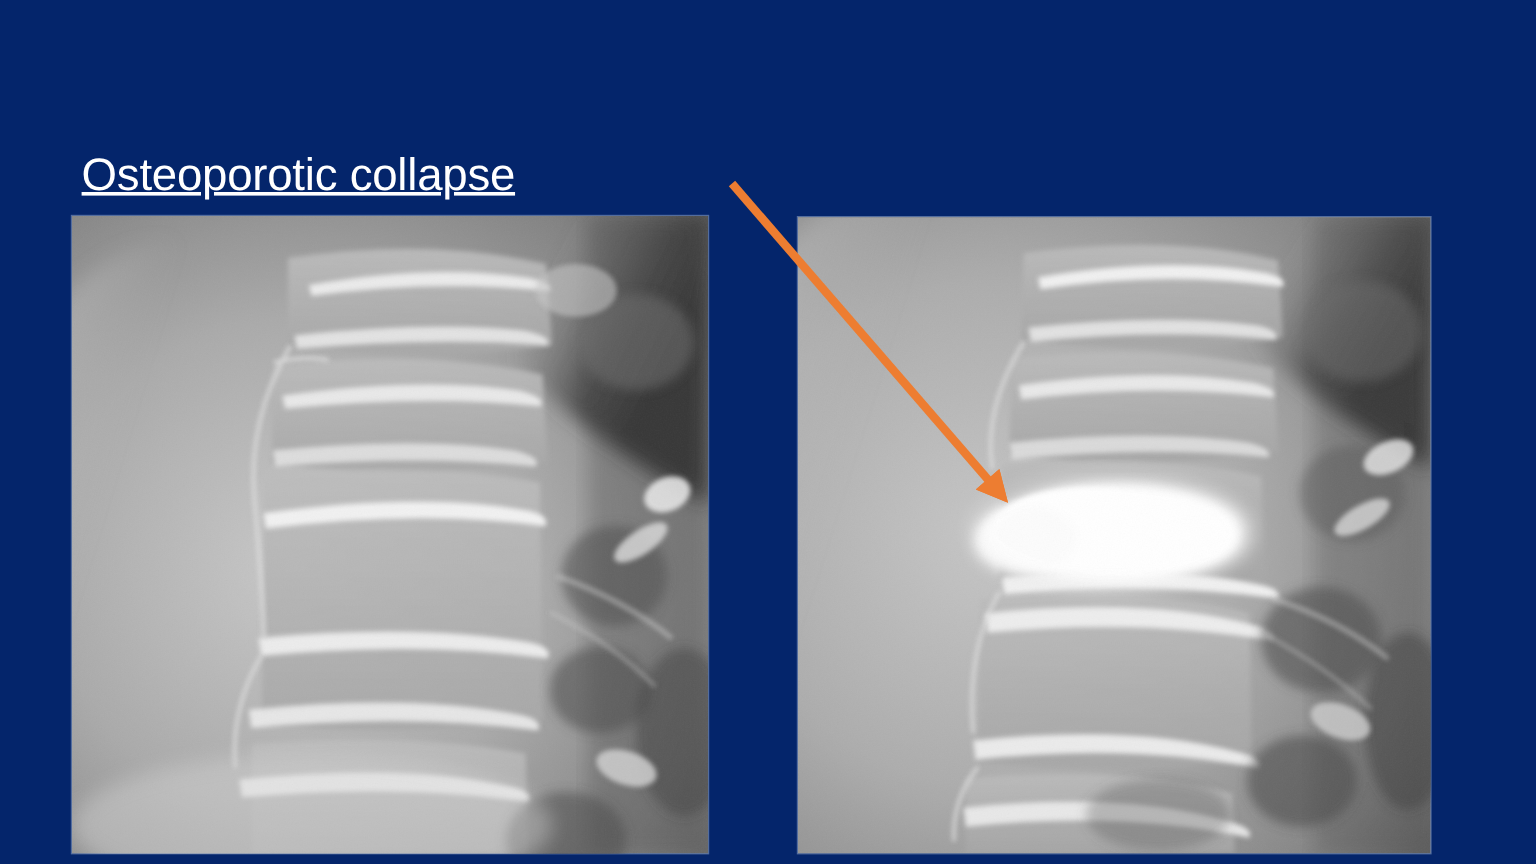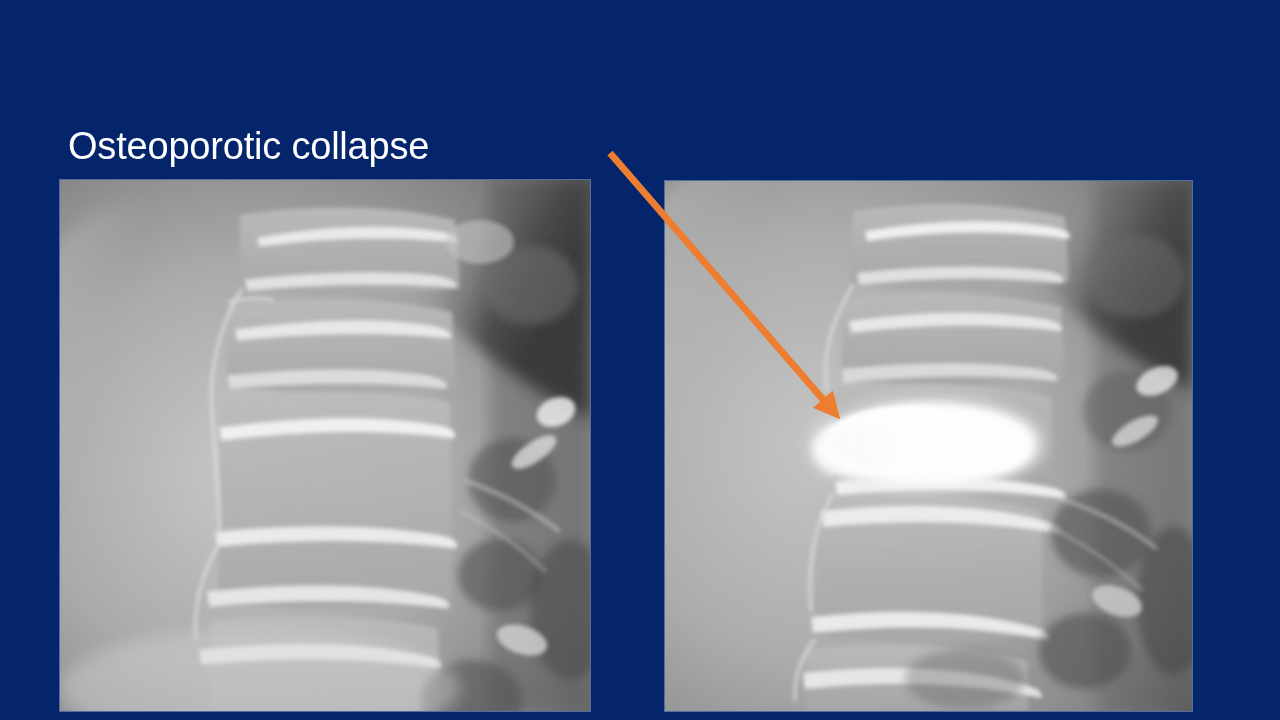--- a/index.html
+++ b/index.html
@@ -27,21 +27,21 @@
     left: 68px;
     top: 24px;
     width: 800px;
     color: #FFFFFF;
     font-size: 38px;
     line-height: 49px;
     font-weight: 400;
     letter-spacing: -0.2px;
     white-space: pre;
   }
-  .title-line { display: block; }
+  .title-line { display: block; text-decoration: underline; }
 
   
   .xray-frame {
     position: absolute;
     overflow: hidden;
     background: #8e8e8e;
     box-shadow: 0 0 0 1px rgba(150,170,200,0.55);
   }
   #xray-left  { left: 60px;  top: 180px; width: 530px; height: 531px; }
   #xray-right { left: 665px; top: 181px; width: 527px; height: 530px; }

